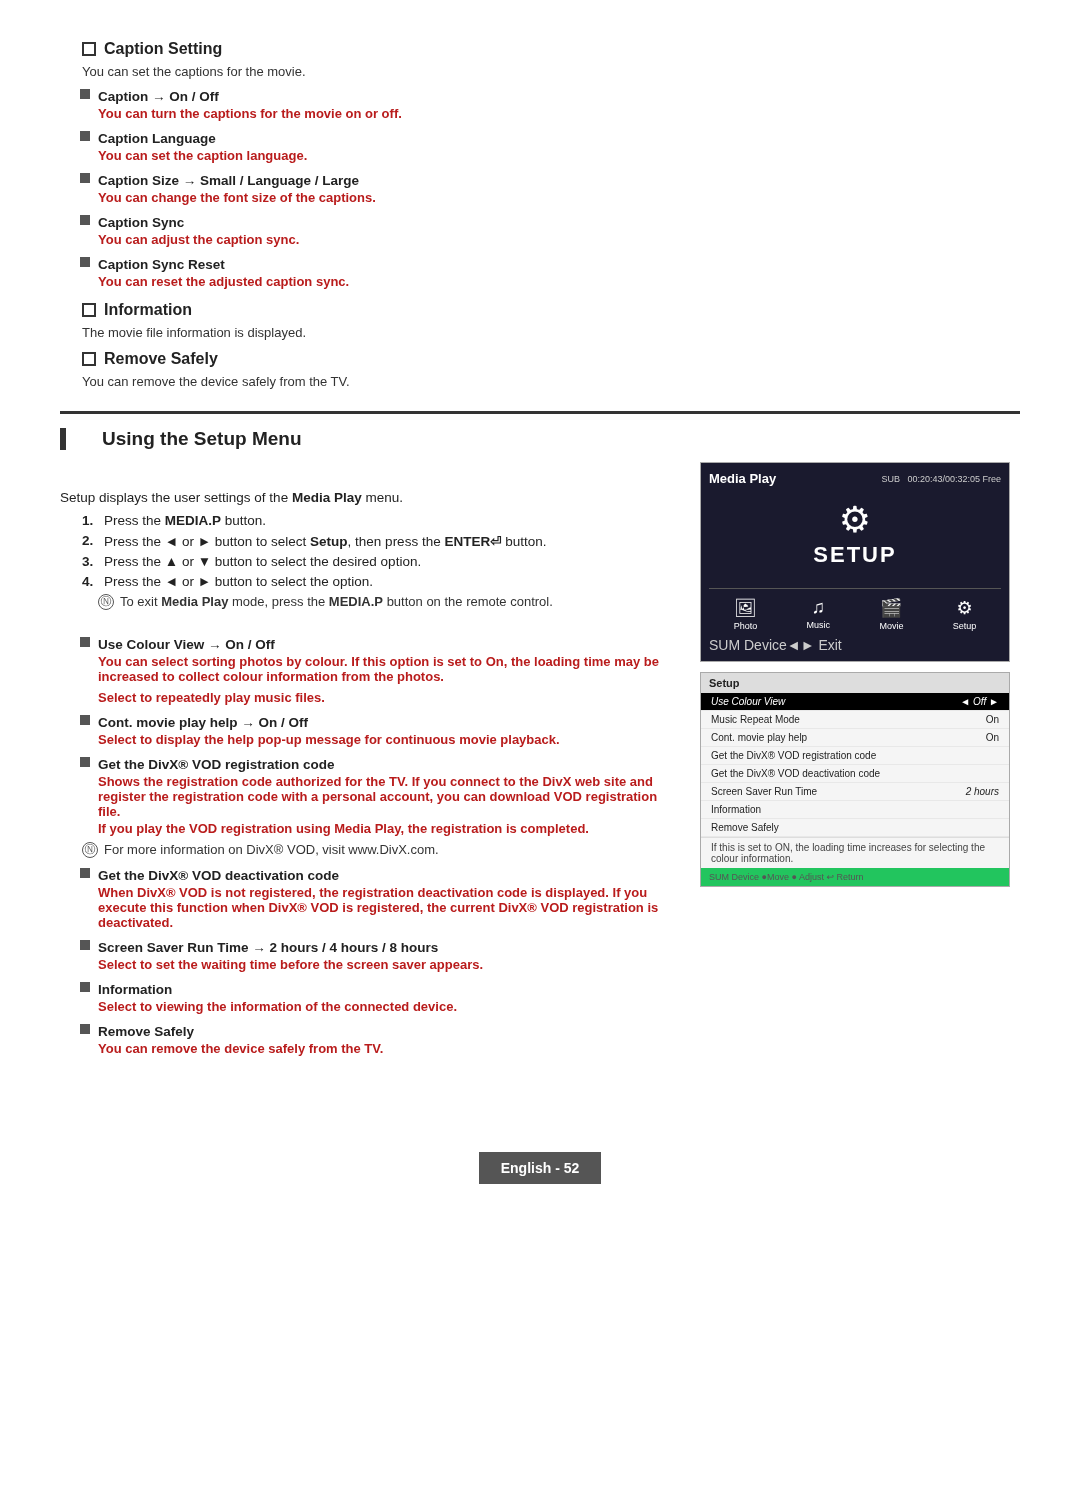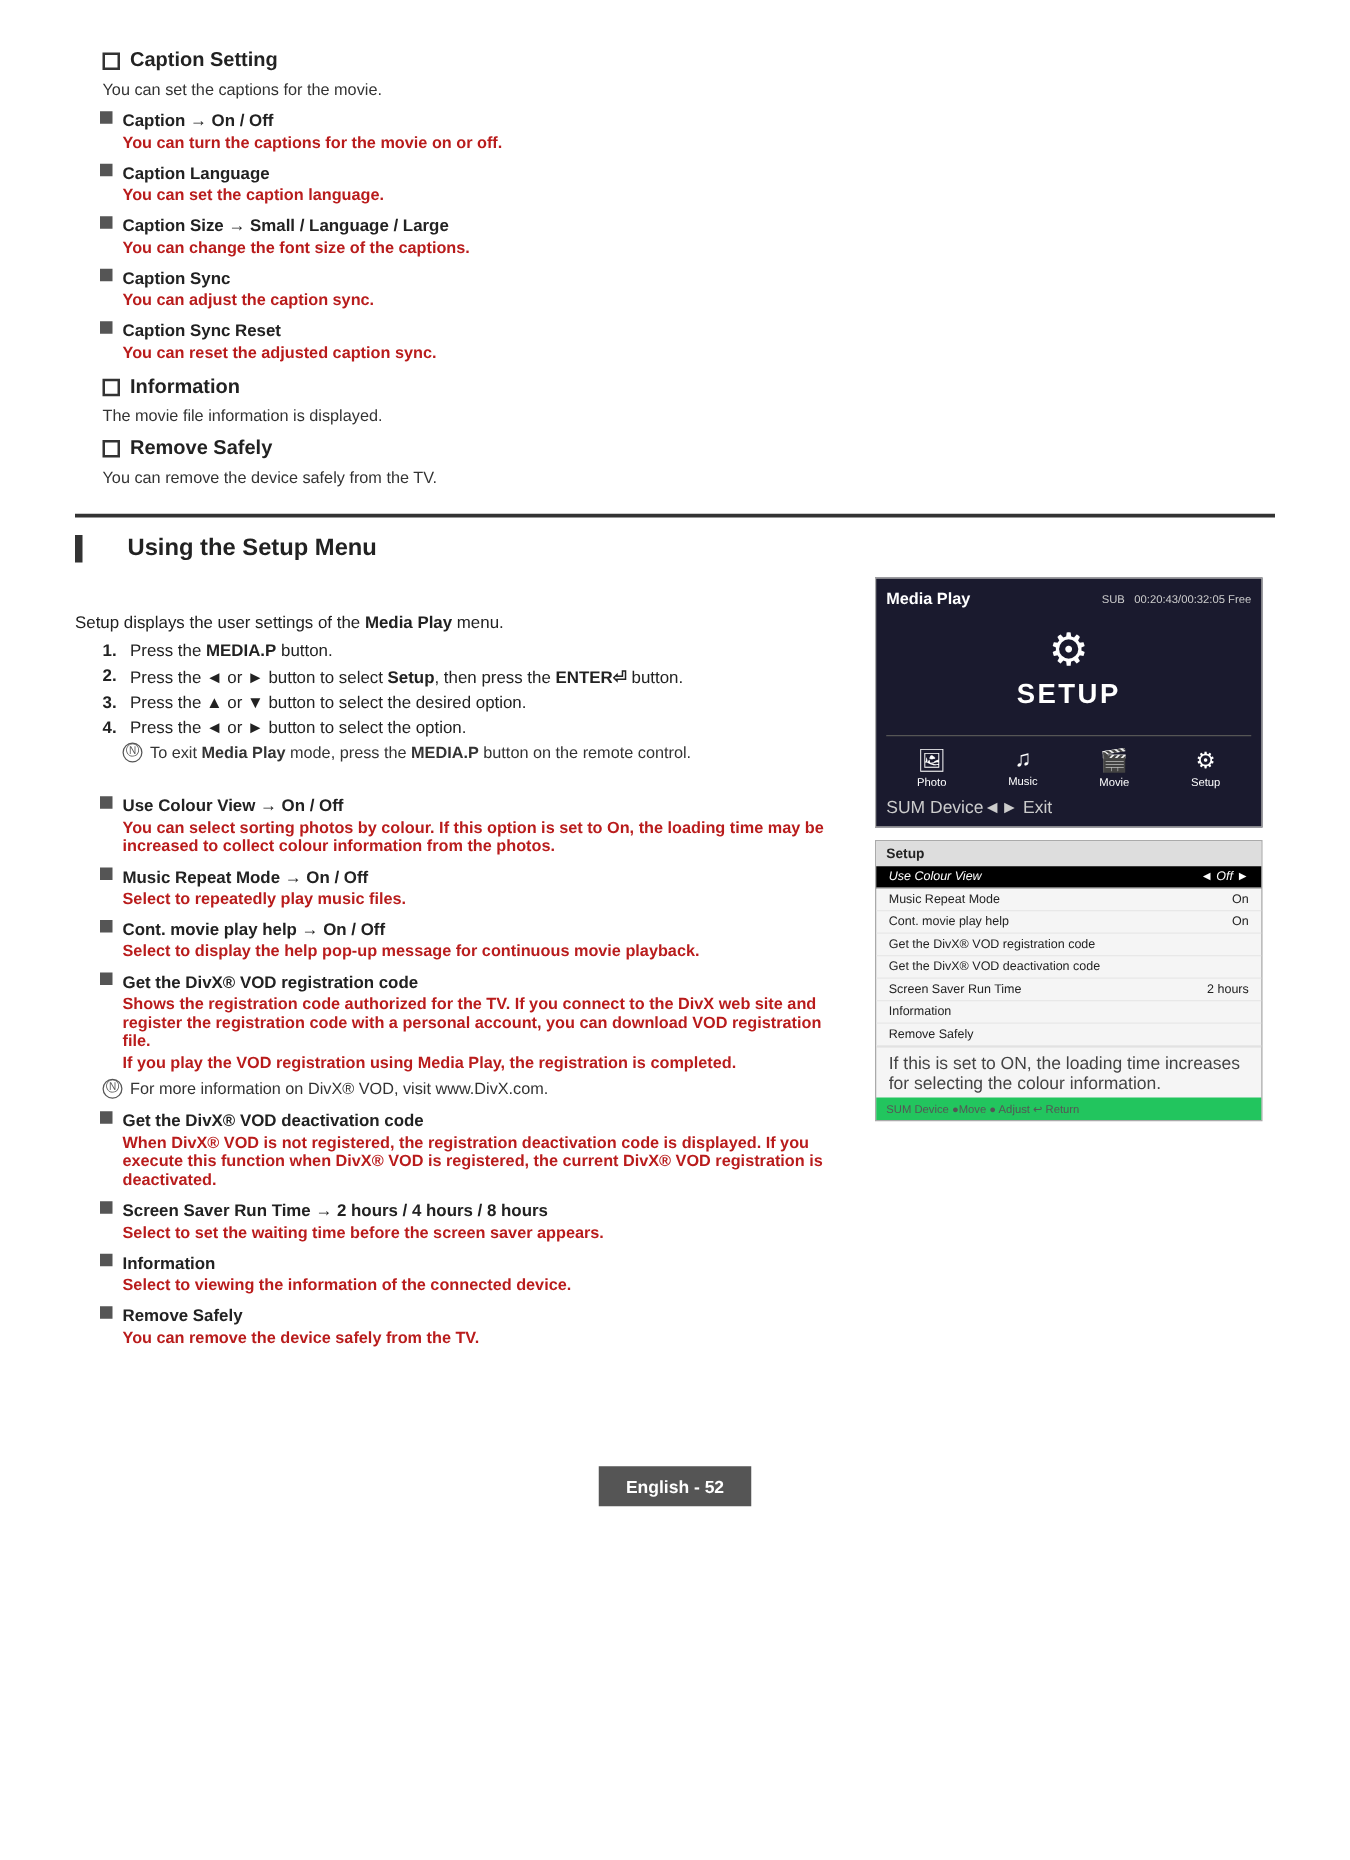--- a/index.html
+++ b/index.html
@@ -379,24 +379,20 @@
       </div>
 
       <div style="height:12px;"></div>
 
       <div class="sub-item">
         <span class="square-bullet"></span>
         <span class="sub-item-label">Use Colour View → On / Off</span>
       </div>
       <div class="sub-item-desc">You can select sorting photos by colour. If this option is set to On, the loading time may be increased to collect colour information from the photos.</div>
 
-      <div class="sub-item">
-        <span class="square-bullet"></span>
-        <span class="sub-item-label">Music Repeat Mode → On / Off</span>
-      </div>
       <div class="sub-item-desc">Select to repeatedly play music files.</div>
 
       <div class="sub-item">
         <span class="square-bullet"></span>
         <span class="sub-item-label">Cont. movie play help → On / Off</span>
       </div>
       <div class="sub-item-desc">Select to display the help pop-up message for continuous movie playback.</div>
 
       <div class="sub-item">
         <span class="square-bullet"></span>
@@ -491,32 +487,32 @@
             <div class="sm-row">
               <span style="flex:1;font-size:10px;">Get the DivX® VOD registration code</span>
               <span style="font-size:10px;"></span>
             </div>
             <div class="sm-row">
               <span style="flex:1;font-size:10px;">Get the DivX® VOD deactivation code</span>
               <span style="font-size:10px;"></span>
             </div>
             <div class="sm-row">
               <span style="flex:1;font-size:10px;">Screen Saver Run Time</span>
-              <span style="font-size:10px;">2 hours</span>
+              <span style="font-size:10px;font-style:italic;">2 hours</span>
             </div>
             <div class="sm-row">
               <span style="flex:1;font-size:10px;">Information</span>
               <span style="font-size:10px;"></span>
             </div>
             <div class="sm-row">
               <span style="flex:1;font-size:10px;">Remove Safely</span>
               <span style="font-size:10px;"></span>
             </div>
           </div>
-        <div style="font-size:14px; padding: 4px 10px; color:#444; border-top:1px solid #ddd;">If this is set to ON, the loading time increases for selecting the colour information.</div>
+        <div style="font-size:10px; padding: 4px 10px; color:#444; border-top:1px solid #ddd;">If this is set to ON, the loading time increases for selecting the colour information.</div>
         <div class="sm-footer">SUM  Device  ●Move  ● Adjust  ↩ Return</div>
       </div>
     </div>
   </div>
 </div>
 
 <div class="footer-wrap">
   <span class="footer-page">English - 52</span>
 </div>
 

